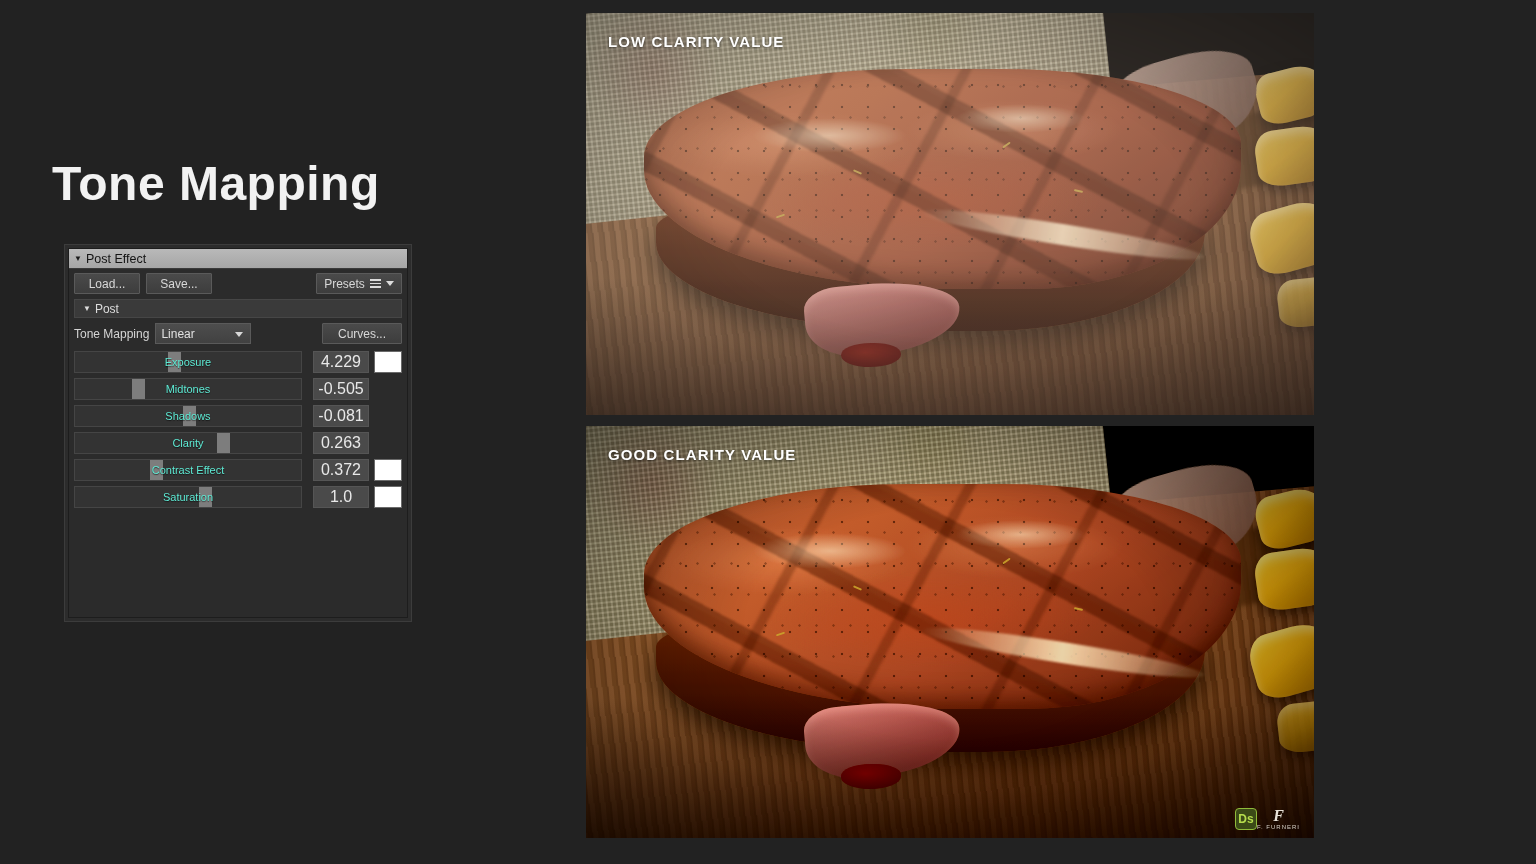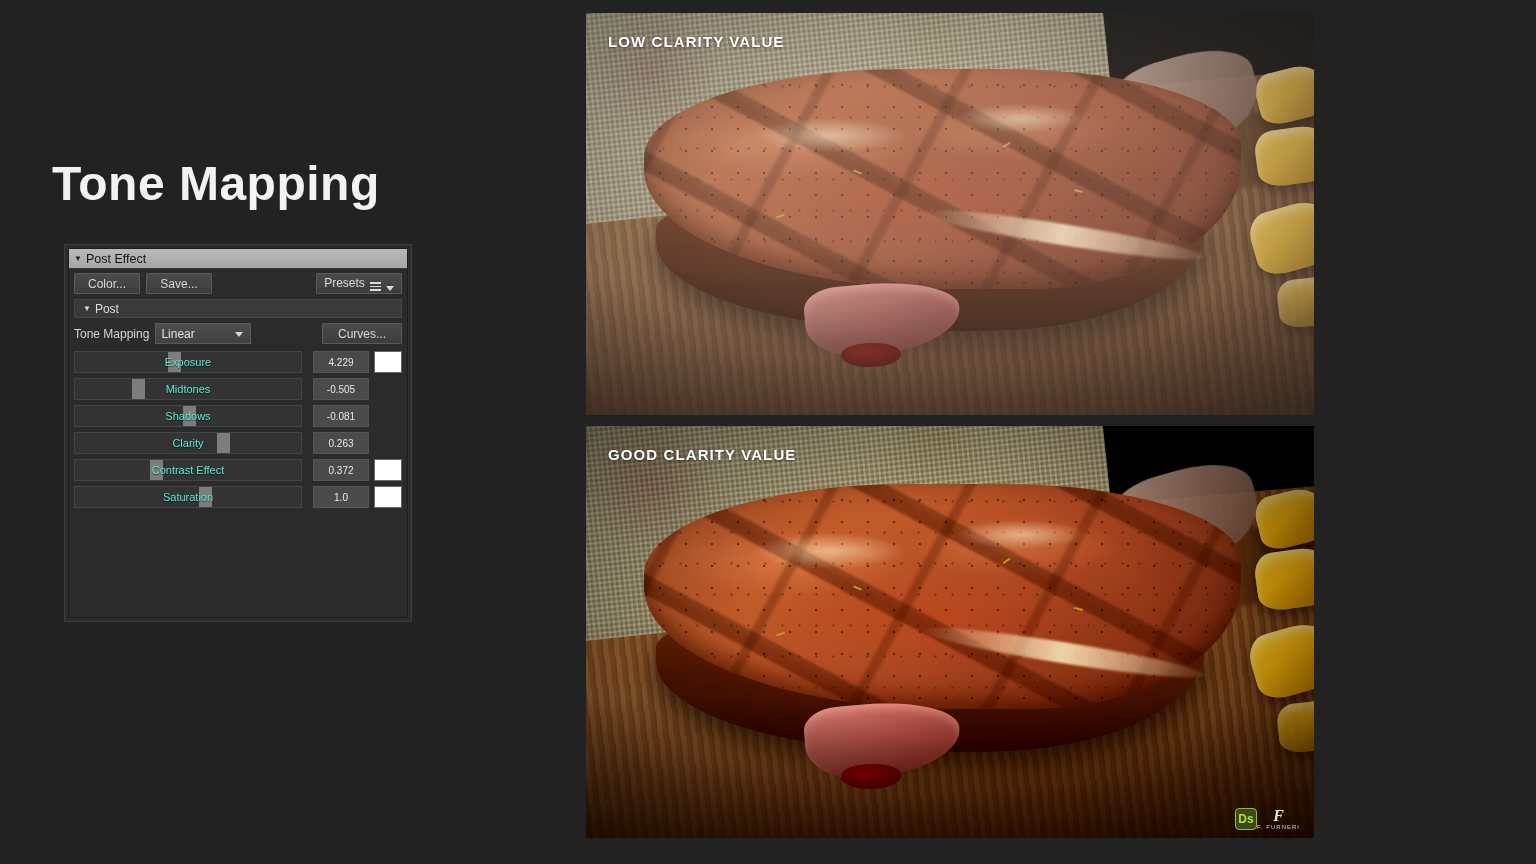--- a/index.html
+++ b/index.html
@@ -72,21 +72,21 @@
     text-align:center;
     border-radius:1px;
     cursor:default;
     user-select:none;
   }
   .btn-load{ width:66px; }
   .btn-save{ width:66px; }
   .btn-presets{
     margin-left:auto;
     width:86px;
-    display:flex; align-items:flex-end; justify-content:center;
+    display:flex; align-items:center; justify-content:center;
     gap:5px;
   }
   .hamburger{
     display:inline-block;
     width:11px; height:9px;
     position:relative;
   }
   .hamburger i{
     position:absolute; left:0; width:11px; height:1.6px; background:#dcdcdc;
   }
@@ -164,21 +164,21 @@
     top:-1px;
     width:13px; height:24px;
     background:#7d7d7d;
     z-index:1;
   }
   .valbox{
     width:56px; height:22px;
     background:#4a4a4a;
     border:1px solid #555555;
     color:#e8e8e8;
-    font-size:10px;
+    font-size:16px;
     display:flex; align-items:center; justify-content:center;
     margin-left:11px;
   }
   .swatch{
     width:28px; height:22px;
     background:#ffffff;
     border:1px solid #6a6a6a;
     margin-left:5px;
   }
   .spacer-sw{ width:28px; height:22px; margin-left:5px; }
@@ -451,21 +451,21 @@
     <div class="panel-inner">
 
       <div class="panel-header">
         <span class="tri">▼</span>
         <span>Post Effect</span>
       </div>
 
       <div class="panel-body">
 
         <div class="btn-row">
-          <div class="btn btn-load">Color...</div>
+          <div class="btn btn-load">Load...</div>
           <div class="btn btn-save">Save...</div>
           <div class="btn btn-presets">
             <span>Presets</span>
             <span class="hamburger">
                 <i></i>
                 <i></i>
                 <i></i>
               </span>
             <span class="caret"></span>
           </div>

